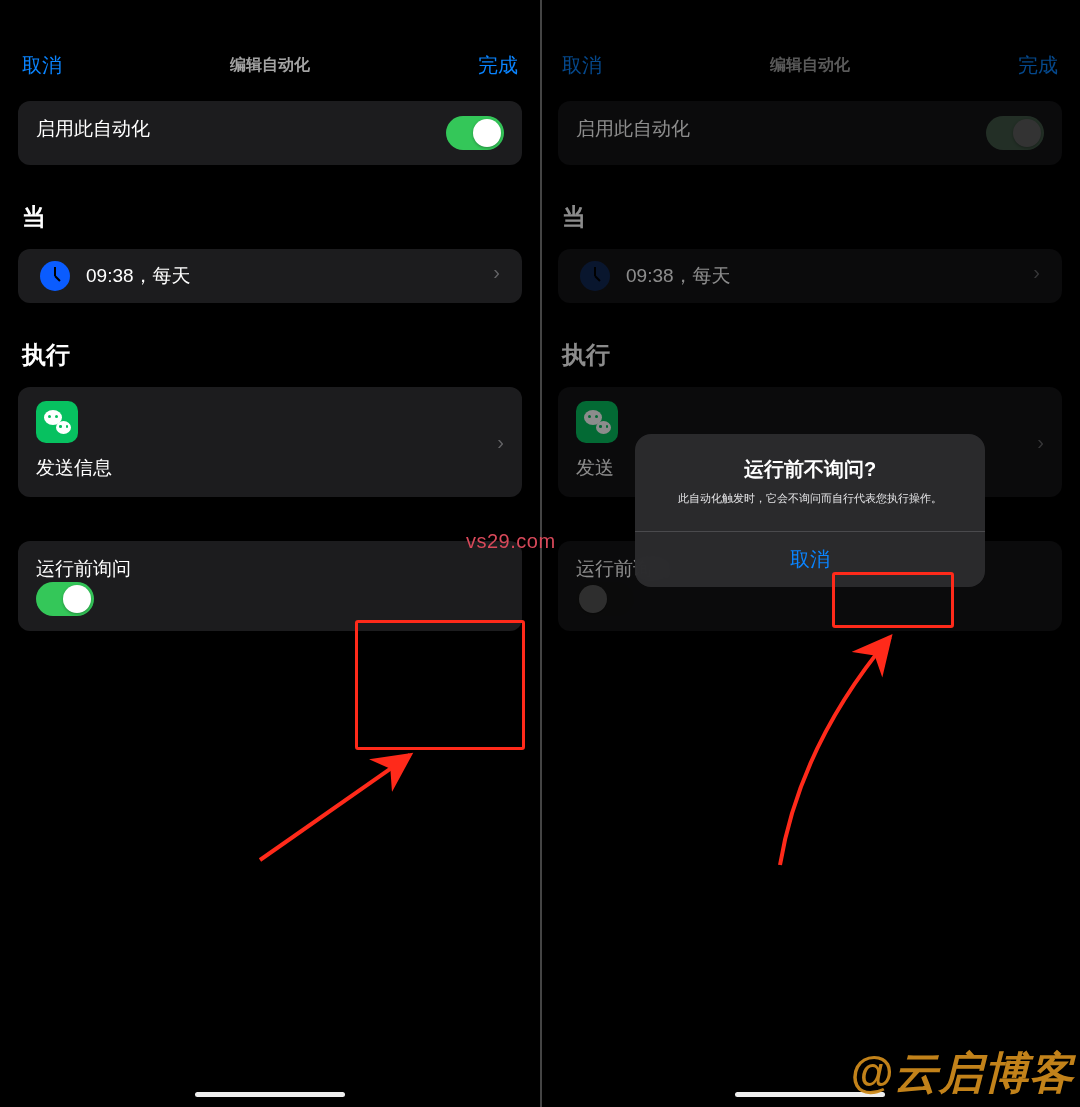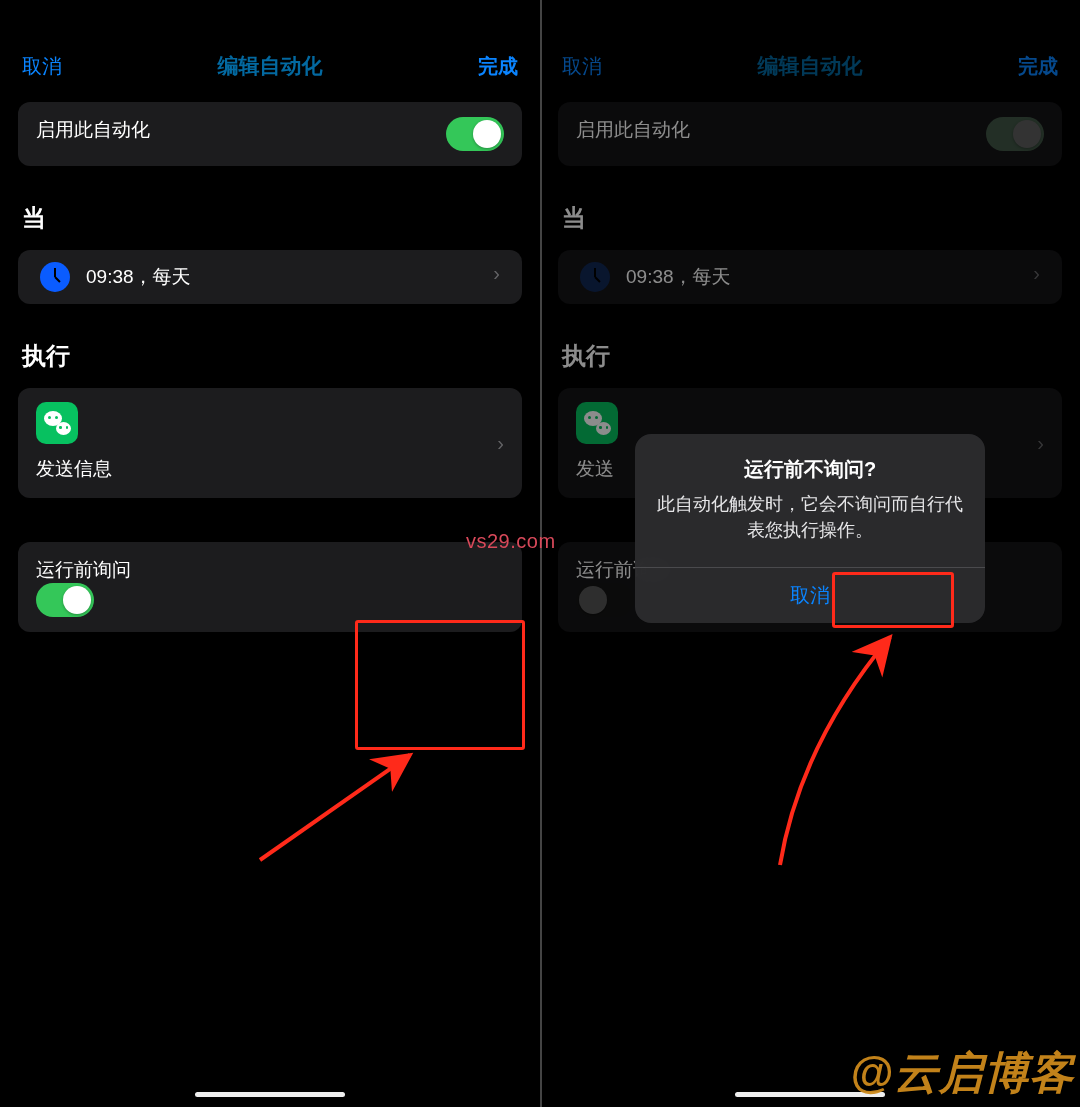--- a/index.html
+++ b/index.html
@@ -29,31 +29,31 @@
     background: #444;
     z-index: 5;
   }
   .header {
     display: flex;
     justify-content: space-between;
     align-items: center;
     padding: 14px 22px 22px;
   }
   .header .title {
-    color: #0369a1;
-    font-size: 21px;
+    color: #a3a3a3;
+    font-size: 16px;
     font-weight: 600;
     text-align: center;
   }
   .header .btn {
     color: #0a84ff;
     font-size: 20px;
     font-weight: 400;
   }
-  .header .btn.done { font-weight: 700; }
+  .header .btn.done { font-weight: 400; }
   .content { padding: 0 18px; }
   .row {
     background: #1c1c1e;
     border-radius: 12px;
     padding: 15px 18px;
     display: flex;
     align-items: flex-start;
     justify-content: space-between;
     font-size: 19px;
     color: #fff;
@@ -206,21 +206,21 @@
     transform: translateX(-50%);
     width: 350px;
     background: rgba(44,44,46,0.96);
     border-radius: 16px;
     overflow: hidden;
     z-index: 8;
     backdrop-filter: blur(10px);
   }
   .alert-body { padding: 22px 20px 24px; text-align: center; }
   .alert-title { font-size: 20px; font-weight: 600; margin-bottom: 8px; }
-  .alert-msg { font-size: 18px; color: #e6e6e8; line-height: 1.45; }
+  .alert-msg { font-size: 11px; color: #e6e6e8; line-height: 1.45; }
   .alert-buttons {
     display: flex;
     border-top: 0.6px solid #4a4a4d;
   }
   .alert-buttons .albtn {
     flex: 1;
     text-align: center;
     padding: 14px 0;
     color: #0a84ff;
     font-size: 20px;

